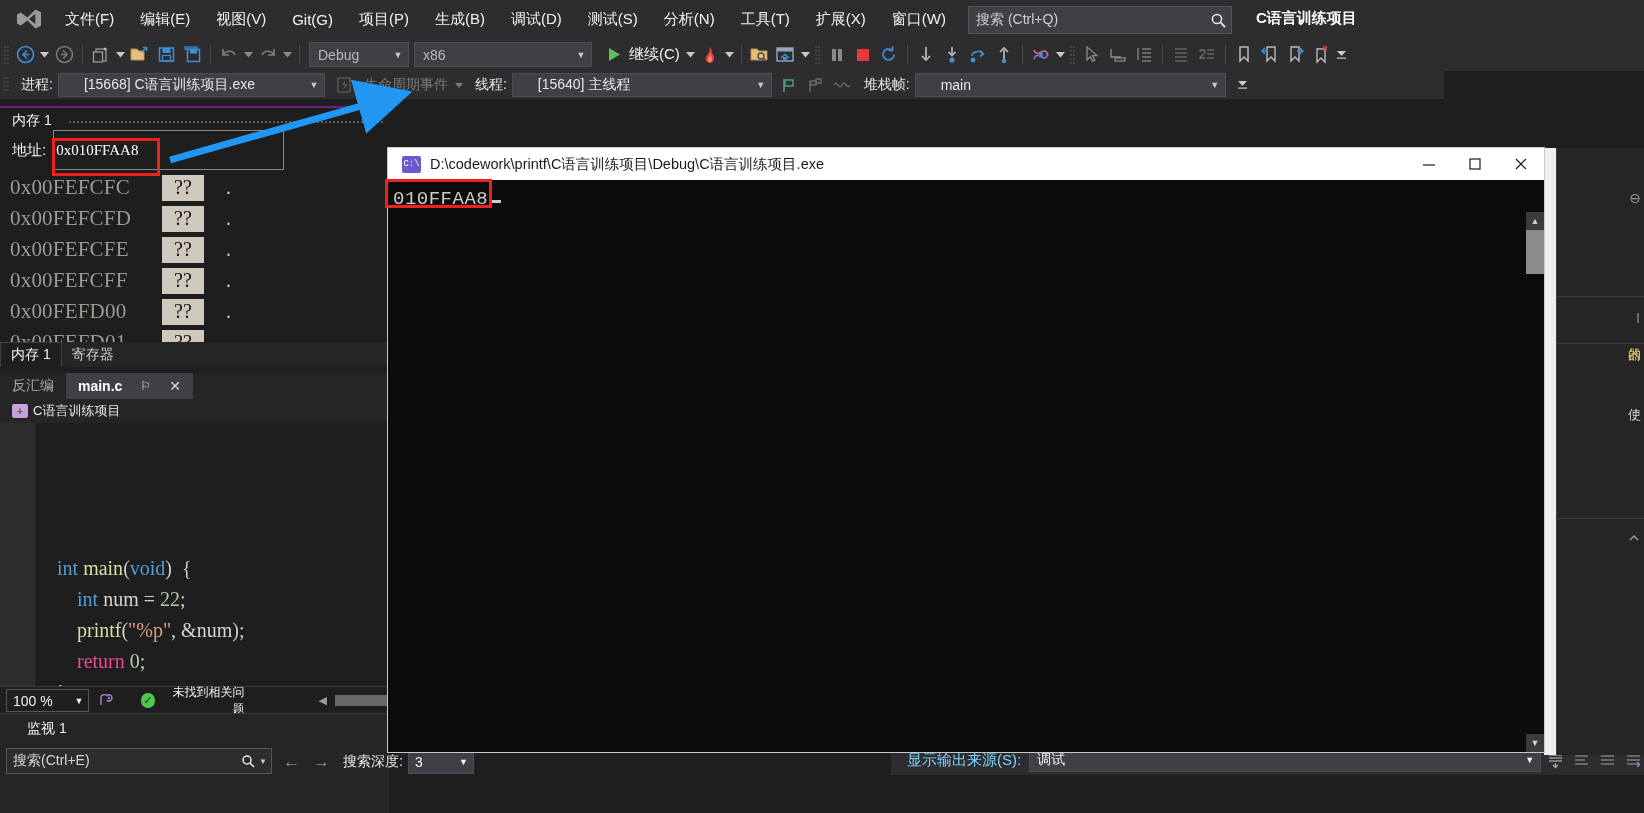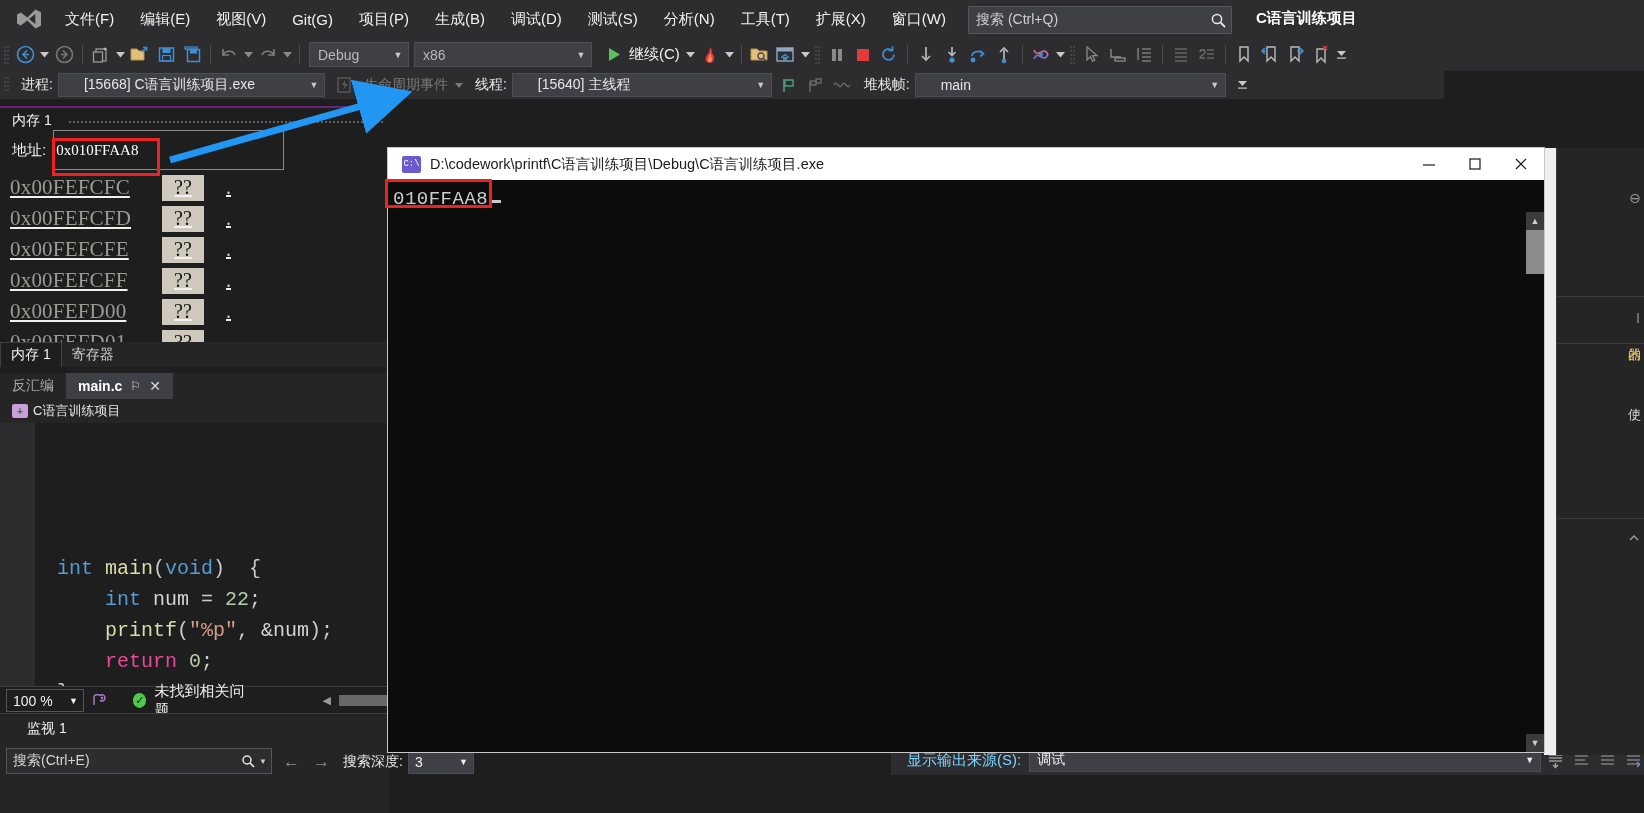--- a/index.html
+++ b/index.html
@@ -36,46 +36,46 @@
   
   .memwin{position:absolute;left:0;top:106px;width:389px;height:236px;background:#1e1e1e;border-top:2px solid #68217a;}
   .panelhdr{height:25px;display:flex;align-items:center;position:relative;}
   .panelhdr .ttl{font-size:14px;color:#f1f1f1;padding-left:12px;}
   .dotrail{position:absolute;left:68px;right:4px;top:12px;height:4px;
      background-image:radial-gradient(#6e6e6e 0.8px, transparent 0.9px);background-size:4px 4px;opacity:.8;}
   .addrrow{height:34px;display:flex;align-items:center;padding-left:12px;}
   .addrrow .lab{font-size:15px;color:#f1f1f1;margin-right:7px;}
   .addrinput{width:225px;height:22px;background:#1e1e1e;border:1px solid #8a8a8a;color:#ffffff;font-size:15px;
      font-family:Liberation Serif, serif;padding:8px 2px;line-height:22px;position:relative;}
-  .memlist{position:absolute;left:0;top:64px;width:389px;height:172px;overflow:hidden;text-decoration:underline;}
+  .memlist{position:absolute;left:0;top:64px;width:389px;height:172px;overflow:hidden;}
   .memrow{height:31px;display:flex;align-items:center;padding-left:10px;}
   .memaddr{font-family:"Liberation Serif","DejaVu Serif",serif;font-size:21px;color:#9b9b92;width:152px;letter-spacing:.2px;}
   .membyte{background:#cfc8bd;color:#111;font-family:"Liberation Serif",serif;font-size:20px;width:42px;height:26px;
      display:flex;align-items:center;justify-content:center;margin-right:22px;}
   .memdot{color:#cfc8bd;font-family:"Liberation Serif",serif;font-size:20px;}
 
   .memtabs{position:absolute;left:0;top:342px;width:389px;height:25px;background:#252526;display:flex;align-items:flex-end;}
   .mtab{font-size:14px;padding:3px 10px;color:#f1f1f1;}
   .mtab.active{background:#1e1e1e;border:1px solid #3f3f46;border-bottom:none;}
   .mtab.inact{color:#d0d0d0;}
 
   
   .edtabs{position:absolute;left:0;top:373px;width:389px;height:26px;background:#252526;display:flex;align-items:flex-end;}
   .etab{font-size:14px;padding:4px 12px;color:#a8a8a8;height:18px;}
-  .etab.active{background:#3f3f46;color:#ffffff;font-weight:bold;display:flex;align-items:center;gap:8px;}
+  .etab.active{background:#3f3f46;color:#ffffff;font-weight:bold;display:flex;align-items:center;gap:18px;}
   .etab .pin{font-size:12px;color:#dcdcdc;}
   .etab .xc{font-size:14px;color:#dcdcdc;}
   .editor{position:absolute;left:0;top:399px;width:389px;height:287px;background:#1e1e1e;}
   .navbar2{height:24px;background:#252526;display:flex;align-items:center;border-bottom:1px solid #333;}
   .navbar2 .ico{width:16px;height:14px;margin-left:12px;margin-right:5px;background:#c9a0dc;border-radius:2px;position:relative;
      display:flex;align-items:center;justify-content:center;font-size:10px;color:#2b7d2b;font-weight:bold;}
   .navbar2 .nm{font-size:13px;color:#e8e8e8;}
   .gutter{position:absolute;left:0;top:24px;width:35px;bottom:0;background:#2d2d30;}
   .codearea{position:absolute;left:35px;top:24px;right:0;bottom:0;background:#1e1e1e;
-     font-family:Liberation Mono, monospace;font-size:20px;}
+     font-family:Liberation Serif, serif;font-size:20px;}
   .cline{height:31px;line-height:31px;white-space:pre;padding-left:22px;}
   .k{color:#569cd6;} .fn{color:#dcdcaa;} .s{color:#d69d85;}
   .n{color:#b5cea8;} .id{color:#d4d4d4;} .p{color:#cccccc;} .kw2{color:#ec4899;}
 
   .edstatus{position:absolute;left:0;top:686px;width:389px;height:27px;background:#1e1e1e;border-top:1px solid #3b3b3b;display:flex;align-items:center;}
   .zoomcombo{width:78px;height:21px;background:#1e1e1e;border:1px solid #555;display:flex;align-items:center;color:#f1f1f1;font-size:14px;padding-left:6px;margin-left:6px;}
   .zoomcombo .ar{flex:1;text-align:right;padding-right:5px;font-size:9px;}
   .okbadge{width:15px;height:15px;border-radius:50%;background:#4ec94e;display:flex;align-items:center;justify-content:center;color:#1e1e1e;font-size:11px;font-weight:bold;}
   .scrollarrow{color:#9a9a9a;font-size:11px;}
   .hscroll{width:56px;height:11px;background:#686868;}
@@ -619,21 +619,21 @@
       <span>100 %</span>
       <span class="ar">▼</span>
     </div>
     <div style="width:26px;display:flex;align-items:center;justify-content:center;margin-left:4px;">
       <svg width="17" height="17" viewBox="0 0 17 17">
           <path d="M3 13V5c0-2.5 4-3 6-1.5 2-1.5 5-.5 5 2.5 0 3-3 3.5-5 2.5" fill="none" stroke="#b07fd0" stroke-width="1.4"></path>
           <circle cx="11" cy="6" r="1.2" fill="#b07fd0"></circle>
         </svg>
     </div>
     <div class="okbadge" style="margin-left:22px;">✓</div>
-    <div style="font-size:15px;color:#f1f1f1;margin-left:8px;">未找到相关问题</div>
+    <div style="font-size:12px;color:#f1f1f1;margin-left:8px;text-align:right;">未找到相关问题</div>
     <div class="scrollarrow" style="margin-left:74px;">◀</div>
     <div class="hscroll" style="margin-left:8px;"></div>
   </div>
 
   <div class="watchwin">
     <div class="watchttl">监视 1</div>
   </div>
   <div class="watchsearch">
     <div class="ph">搜索(Ctrl+E)</div>
     <div style="width:22px;display:flex;align-items:center;justify-content:center;">

